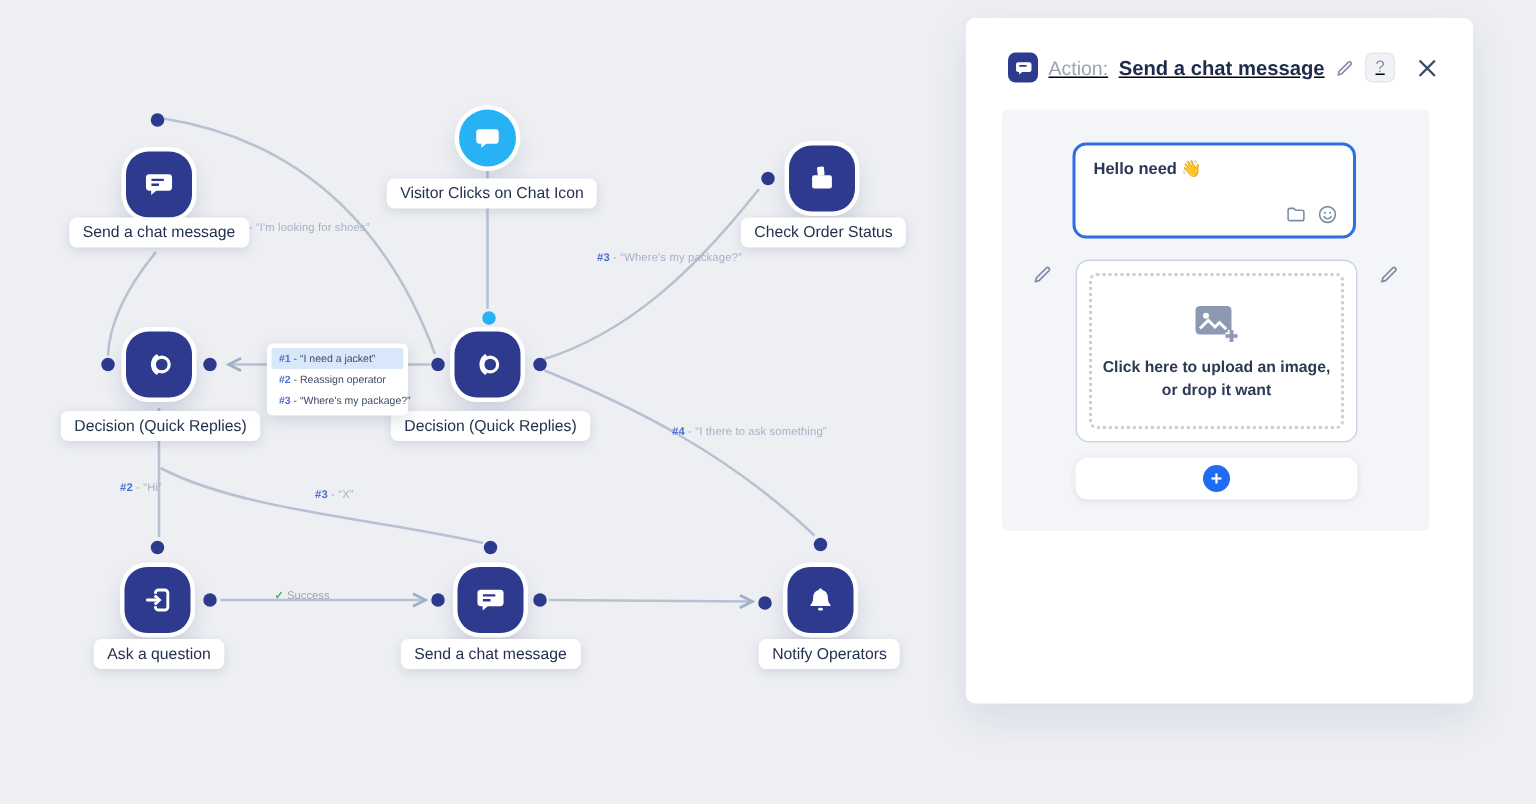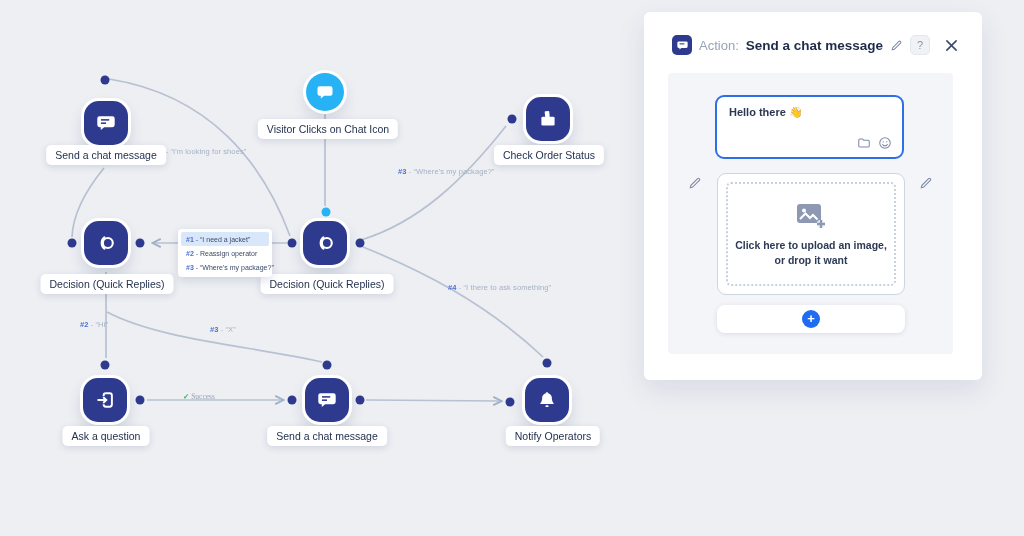--- a/index.html
+++ b/index.html
@@ -22,26 +22,26 @@
       transform:translate(-50%,-50%);}
   .dot.blue{background:#27b2f5;}
   .edge-label{position:absolute;font-size:7.5px;white-space:nowrap;letter-spacing:.1px;}
   .edge-label .num{color:#4d6fd6;font-weight:700;}
   .edge-label .txt{color:#a6b0c6;}
   .qr-box{position:absolute;left:178px;top:229px;width:88px;background:#fff;border-radius:4px;
       box-shadow:0 3px 10px rgba(35,48,95,.16);padding:3px;z-index:5;}
   .qr-row{font-size:7px;padding:3.5px 5px;border-radius:2px;color:#3c4a66;white-space:nowrap;}
   .qr-row.hl{background:#d9e7fb;}
   .qr-row .num{color:#4d6fd6;font-weight:700;}
-  .success{position:absolute;left:183px;top:392px;font-size:7.5px;white-space:nowrap;font-family:Liberation Serif, serif;}
+  .success{position:absolute;left:183px;top:392px;font-size:7.5px;white-space:nowrap;}
   .success .chk{color:#3fae62;font-weight:700;}
   .success .txt{color:#97a2b8;}
   
-  .panel{position:absolute;left:644px;top:12px;width:338px;height:368px;background:#fff;
-      border-radius:6px;box-shadow:0 10px 28px rgba(35,48,95,.10);}
+  .panel{position:absolute;left:644px;top:12px;width:338px;height:457px;background:#fff;
+      border-radius:6px;box-shadow:0 10px 28px rgba(35,48,95,.10);text-decoration:underline;}
   .p-header{display:flex;align-items:center;gap:7px;padding:23px 24px 0 28px;}
   .hdr-icon{width:20px;height:20px;border-radius:5px;background:#2e3a8e;flex:0 0 auto;
       display:flex;align-items:center;justify-content:center;}
   .hdr-prefix{color:#99a3b6;font-size:13px;}
   .hdr-title{color:#1e2c4a;font-size:13.5px;font-weight:700;white-space:nowrap;}
   .help{width:18px;height:18px;border-radius:5px;background:#f0f2f6;border:1px solid #e3e7ee;
       color:#8a94a8;font-size:11px;display:flex;align-items:center;justify-content:center;}
   .close-btn{margin-left:auto;cursor:pointer;display:flex;}
   .section{position:absolute;left:24px;top:61px;width:285px;height:281px;background:#f4f5f8;border-radius:4px;}
   .msg-box{position:absolute;left:47px;top:22px;width:189px;height:64px;background:#fff;
@@ -235,21 +235,21 @@
     <span class="close-btn">
       <svg width="13" height="13" viewBox="0 0 14 14">
           <path d="M2 2 L12 12 M12 2 L2 12" stroke="#3a4a68" stroke-width="1.7" stroke-linecap="round"></path>
         </svg>
     </span>
   </div>
 
   <div class="section">
 
     <div class="msg-box">
-      <div class="msg-text">Hello there 👋</div>
+      <div class="msg-text">Hello need 👋</div>
       <div class="msg-icons">
         <span style="display:flex">
           <svg width="14" height="14" viewBox="0 0 24 24">
               <path d="M3 7 a2 2 0 0 1 2-2 h4.5 l2 2.2 H19 a2 2 0 0 1 2 2 V17 a2 2 0 0 1-2 2 H5 a2 2 0 0 1-2-2 z" fill="none" stroke="currentColor" stroke-width="1.8"></path>
             </svg>
         </span>
         <span style="display:flex">
           <svg width="14" height="14" viewBox="0 0 24 24">
               <circle cx="12" cy="12" r="9" fill="none" stroke="currentColor" stroke-width="1.8"></circle>
               <circle cx="9" cy="10" r="1.2" fill="currentColor"></circle>

